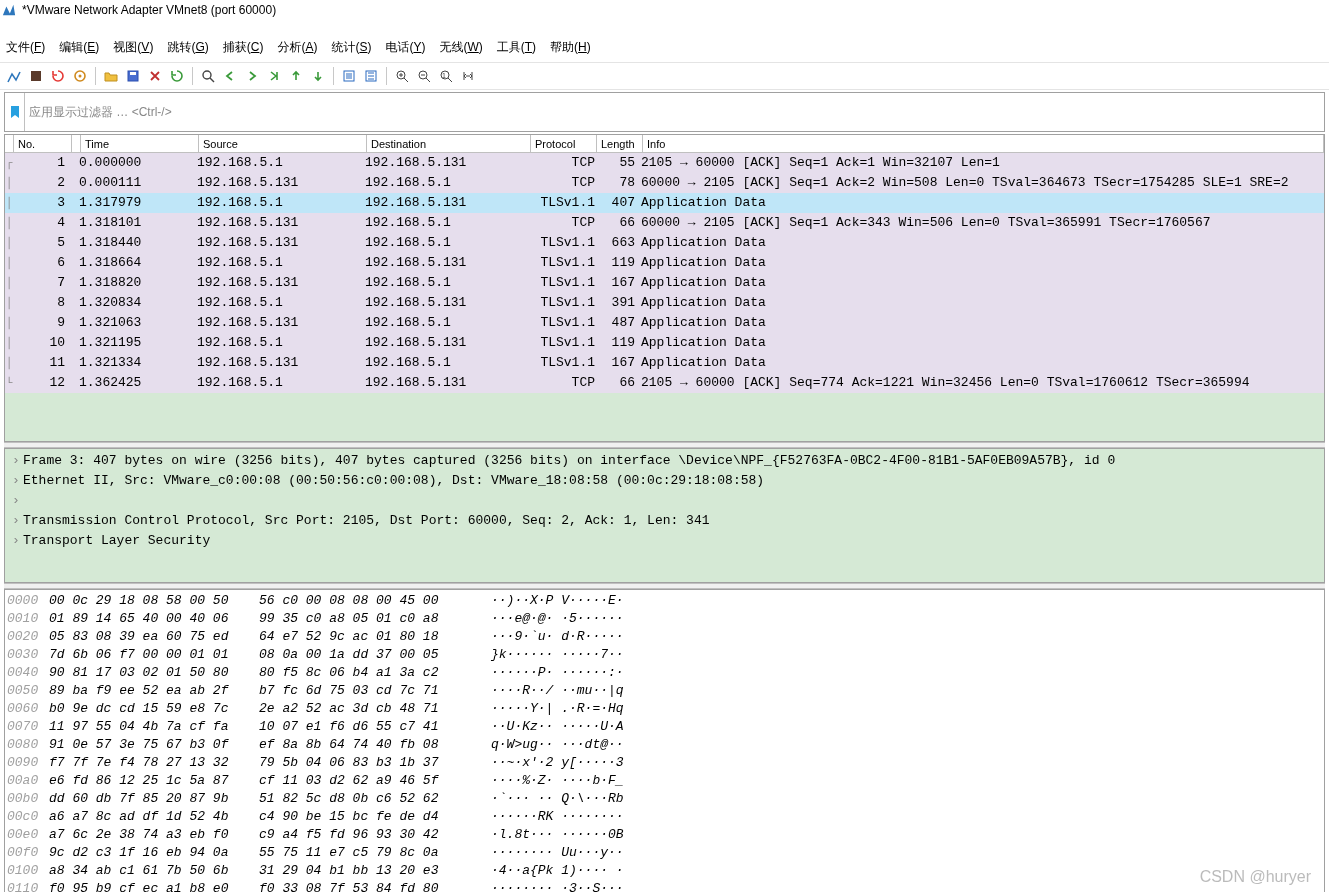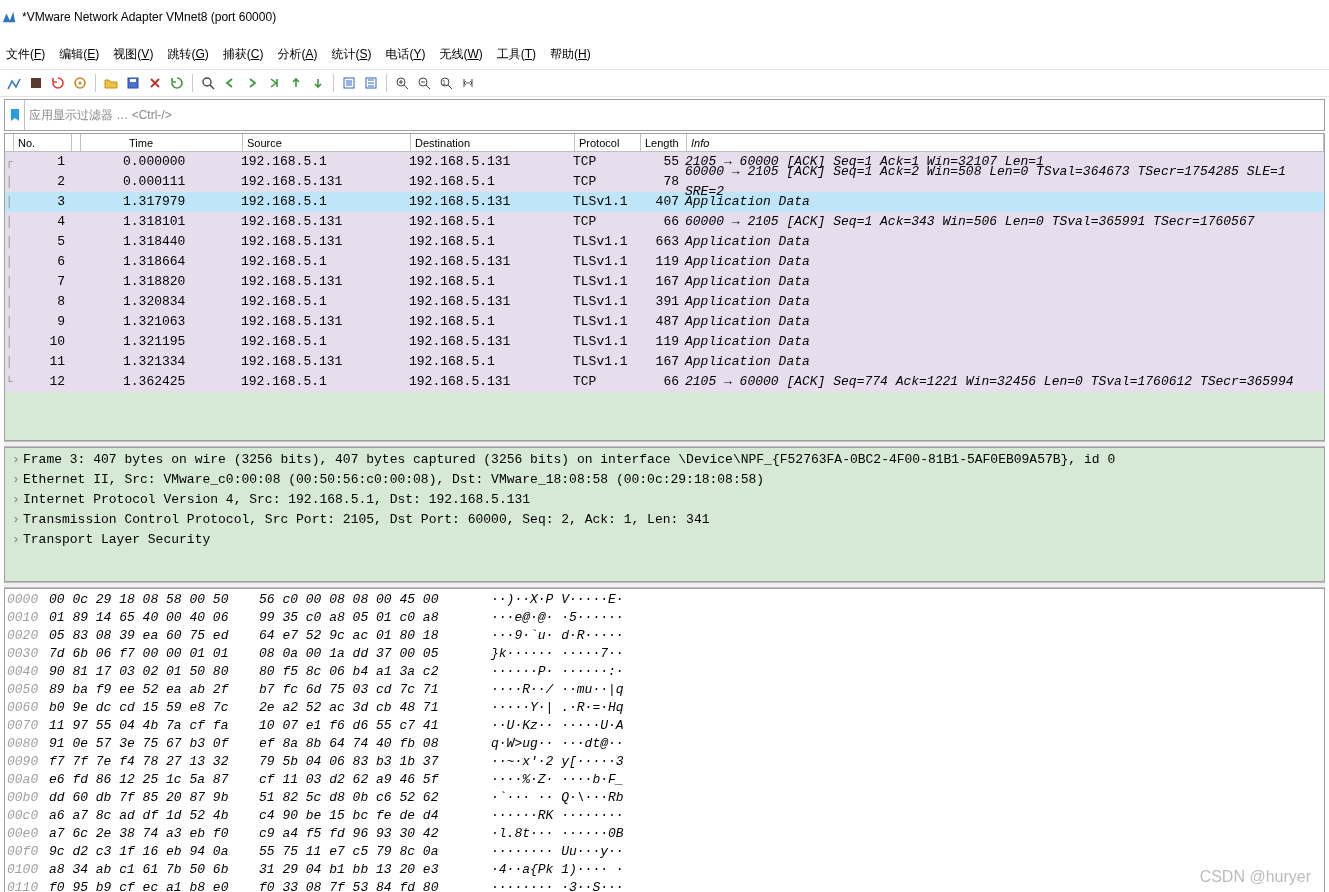--- a/index.html
+++ b/index.html
@@ -1,34 +1,34 @@
 <!DOCTYPE html>
 <html><head>
 <meta charset="utf-8">
 <style>
 * { margin:0; padding:0; box-sizing:border-box; }
 body { font-family: "Segoe UI", Arial, sans-serif; font-size:12px; color:#000; background:#fff; width:1329px; height:892px; overflow:hidden; position:relative; }
-.title-bar { display:flex; align-items:center; padding:2px 6px 4px 2px; height:22px;margin-top:7px; }
+.title-bar { display:flex; align-items:center; padding:2px 6px 4px 2px; height:22px; }
 .title-bar .logo { width:14px; height:14px; margin-right:6px; }
 .title-bar .title-text { color:#000; font-size:12px; }
 .menu-bar { display:flex; gap:14px; padding:2px 6px 6px 6px; }
 .menu-bar div { cursor:default;margin-top:15px; }
 .menu-bar div u { text-decoration:underline; }
 .toolbar { display:flex; align-items:center; gap:2px; padding:2px 4px; border-top:1px solid #e4e4e4; border-bottom:1px solid #e4e4e4; height:28px; }
 .toolbar .icon { width:20px; height:18px; display:flex; align-items:center; justify-content:center; }
 .toolbar .sep { width:1px; height:18px; background:#c8c8c8; margin:0 3px; }
-.filter-bar { display:flex; align-items:center; height:32px; border:1px solid #a0a0a0; margin:2px 4px; }
+.filter-bar { display:flex; align-items:center; height:40px; border:1px solid #a0a0a0; margin:2px 4px; }
 .filter-bar .book { width:20px; display:flex; align-items:center; justify-content:center; border-right:1px solid #c0c0c0; height:100%; }
 .filter-bar .hint { color:#888; padding-left:4px; flex:1; }
 .packet-list { border:1px solid #a0a0a0; margin:0 4px; height:308px; display:flex; flex-direction:column; background:#d5e9d5; }
 .packet-list .header { display:flex; background:#fff; border-bottom:1px solid #c0c0c0; height:18px; font-size:11px; }
 .packet-list .header div { border-right:1px solid #c0c0c0; padding:0 4px; display:flex; align-items:center; }
 .packet-list .rows { font-family: "Consolas","Courier New",monospace; font-size:13px; line-height:20px; overflow:hidden; }
 .packet-list .row { display:flex; height:20px; align-items:center; }
-.col-tree { width:8px; } .col-no { width:58px; text-align:right; padding-right:6px; } .col-time { width:118px;margin-left:44px; } .col-src { width:168px; } .col-dst { width:164px; } .col-proto { width:66px; } .col-len { width:46px; text-align:right; padding-right:6px; } .col-info { flex:1;font-style:italic; }
+.col-tree { width:8px; } .col-no { width:58px; text-align:right; padding-right:6px; } .col-time { width:118px; } .col-src { width:168px; } .col-dst { width:164px; } .col-proto { width:66px;text-align:right; } .col-len { width:46px; text-align:right; padding-right:6px; } .col-info { flex:1; }
 .row .col-no, .row .col-time, .row .col-src, .row .col-dst, .row .col-proto, .row .col-len, .row .col-info { padding-top:0; }
 .row.bg-purple { background:#e8e0ee; } .row.bg-highlight { background:#bfe6f8; }
 .tree-sym { color:#888; font-family:"Courier New",monospace; font-size:11px; width:8px; display:inline-block; text-align:center; }
 .split { height:6px; background:#f0f0f0; border-top:1px solid #c0c0c0; border-bottom:1px solid #c0c0c0; margin:0 4px; }
 .detail-pane { border:1px solid #a0a0a0; margin:0 4px; height:135px; background:#d5e9d5; font-family:"Consolas","Courier New",monospace; font-size:13px; line-height:20px; padding:2px 4px; overflow:hidden; }
 .detail-pane .line { display:flex; align-items:center; height:20px; }
 .detail-pane .chev { width:14px; color:#888; text-align:center; }
 .hex-pane { border:1px solid #a0a0a0; margin:0 4px; height:327px; background:#fff; font-family:"Consolas","Courier New",monospace; font-size:13px; line-height:18px; padding:2px 2px; overflow:hidden;font-style:italic; }
 .hex-pane .hline { display:flex; height:18px; white-space:pre; }
 .hex-pane .offs { width:42px; color:#a0a0a0; } .hex-pane .hx1 { width:210px; } .hex-pane .hx2 { width:232px; } .hex-pane .asc { }
@@ -339,21 +339,20 @@
     <div class="line">
       <span class="chev">›</span>
       <span>Frame 3: 407 bytes on wire (3256 bits), 407 bytes captured (3256 bits) on interface \Device\NPF_{F52763FA-0BC2-4F00-81B1-5AF0EB09A57B}, id 0</span>
     </div>
     <div class="line">
       <span class="chev">›</span>
       <span>Ethernet II, Src: VMware_c0:00:08 (00:50:56:c0:00:08), Dst: VMware_18:08:58 (00:0c:29:18:08:58)</span>
     </div>
     <div class="line">
       <span class="chev">›</span>
-      <span>Internet Protocol Version 4, Src: 192.168.5.1, Dst: 192.168.5.131</span>
     </div>
     <div class="line">
       <span class="chev">›</span>
       <span>Transmission Control Protocol, Src Port: 2105, Dst Port: 60000, Seq: 2, Ack: 1, Len: 341</span>
     </div>
     <div class="line">
       <span class="chev">›</span>
       <span>Transport Layer Security</span>
     </div>
   </div>

